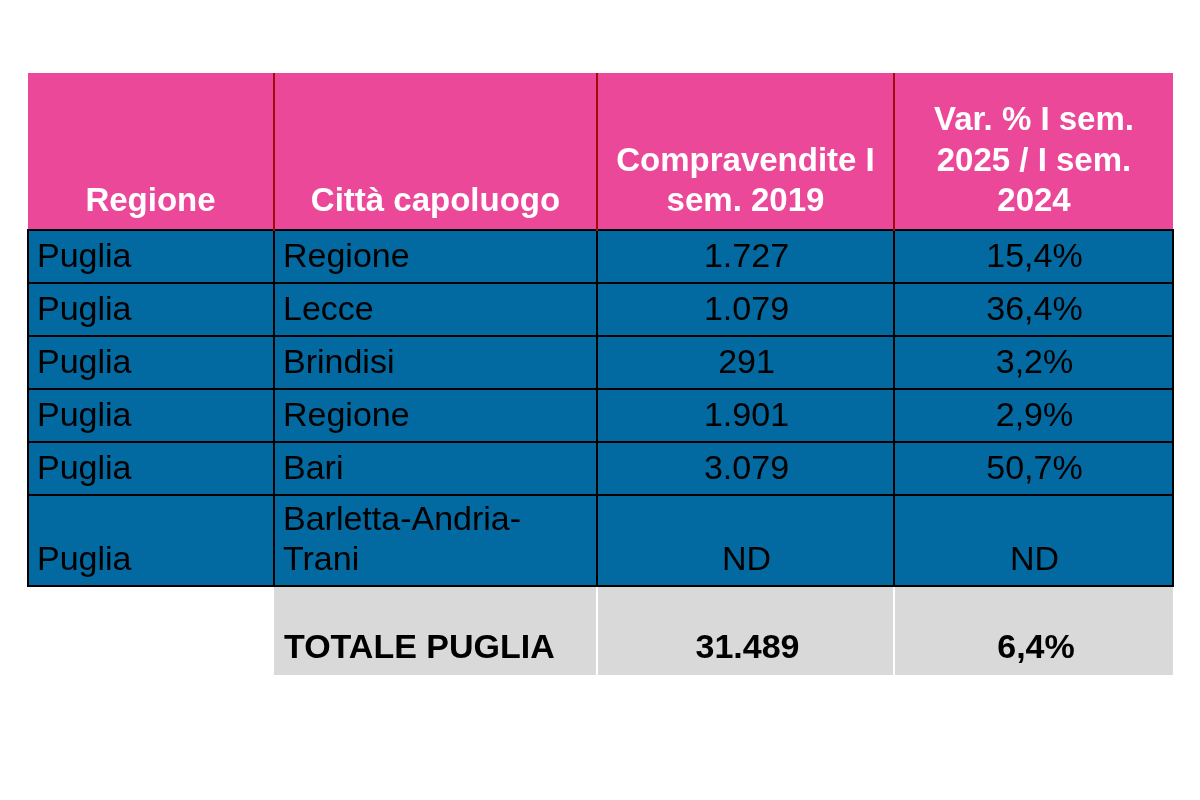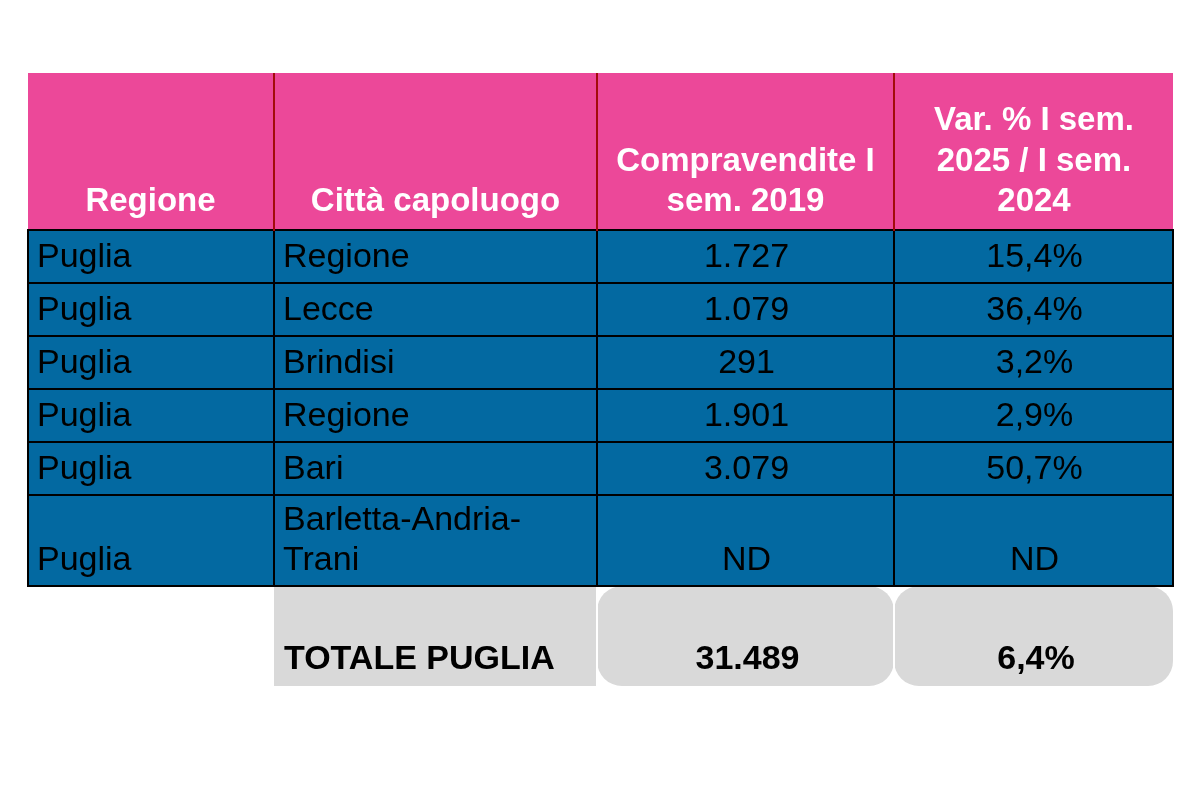--- a/index.html
+++ b/index.html
@@ -47,38 +47,38 @@
     color: #000000;
     vertical-align: bottom;
     padding: 2px 6px 7px 8px;
     background: #0369a1;
     overflow: hidden;
   }
   td.cell.txt { text-align: left; }
   td.cell.num { text-align: center; }
 
   
-  tr.total-row { height: 100px; }
+  tr.total-row { height: 89px; }
   td.total-spacer {
     border: none;
     background: #ffffff;
   }
   td.total {
     border: none;
     background: #D9D9D9;
     font-size: 34px;
     font-weight: bold;
     line-height: 1.28;
     color: #000000;
     vertical-align: bottom;
     padding: 2px 6px 7px 10px;
   }
   td.total + td.total { border-left: 2px solid #ffffff; }
   td.total.txt { text-align: left; }
-  td.total.num { text-align: center; border-radius: 25px; }
+  td.total.num { text-align: center; }
 </style>
 </head>
 <body>
 
 <div class="page">
   <div class="table-wrap">
     <table class="data-table">
       <colgroup>
         <col class="c1">
           <col class="c2">

